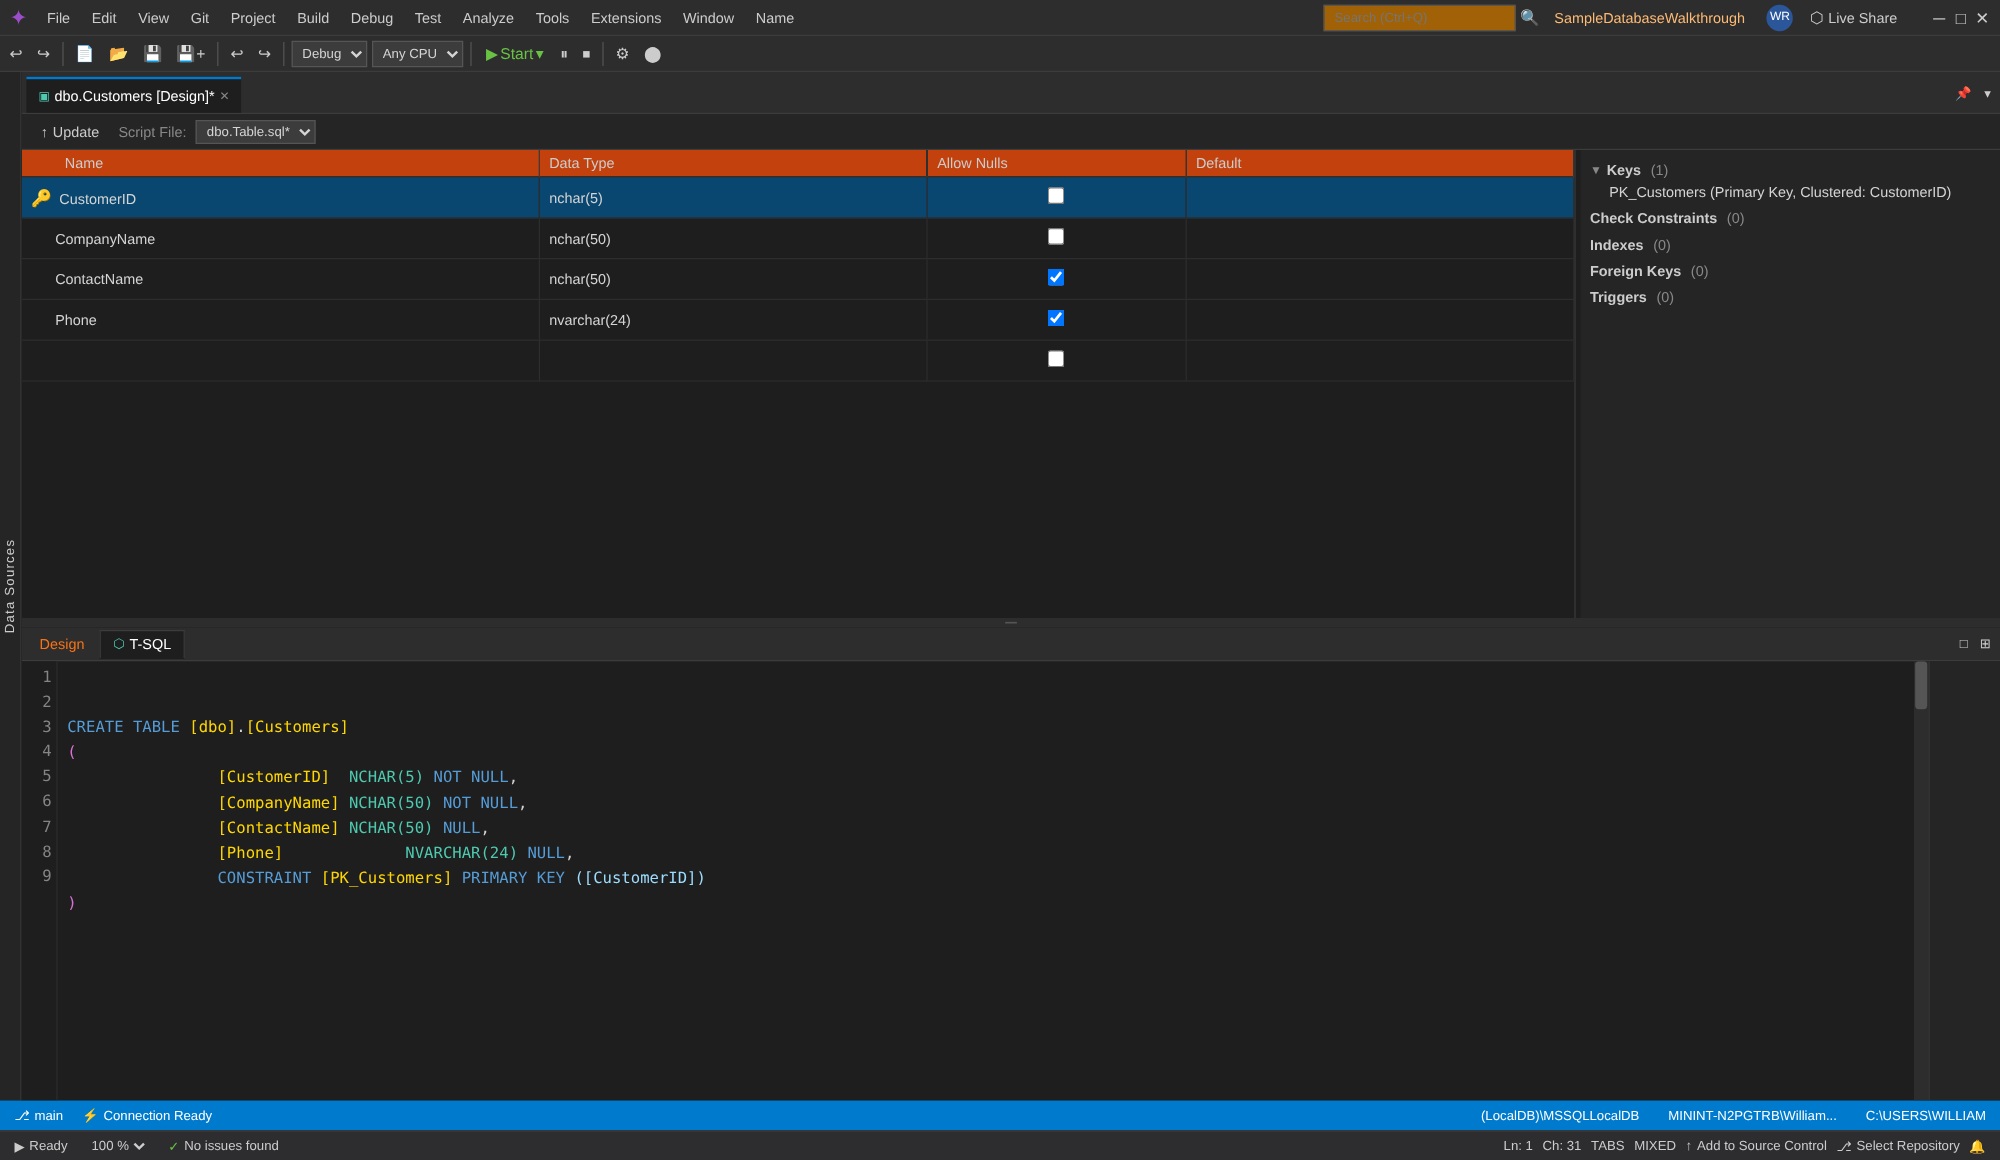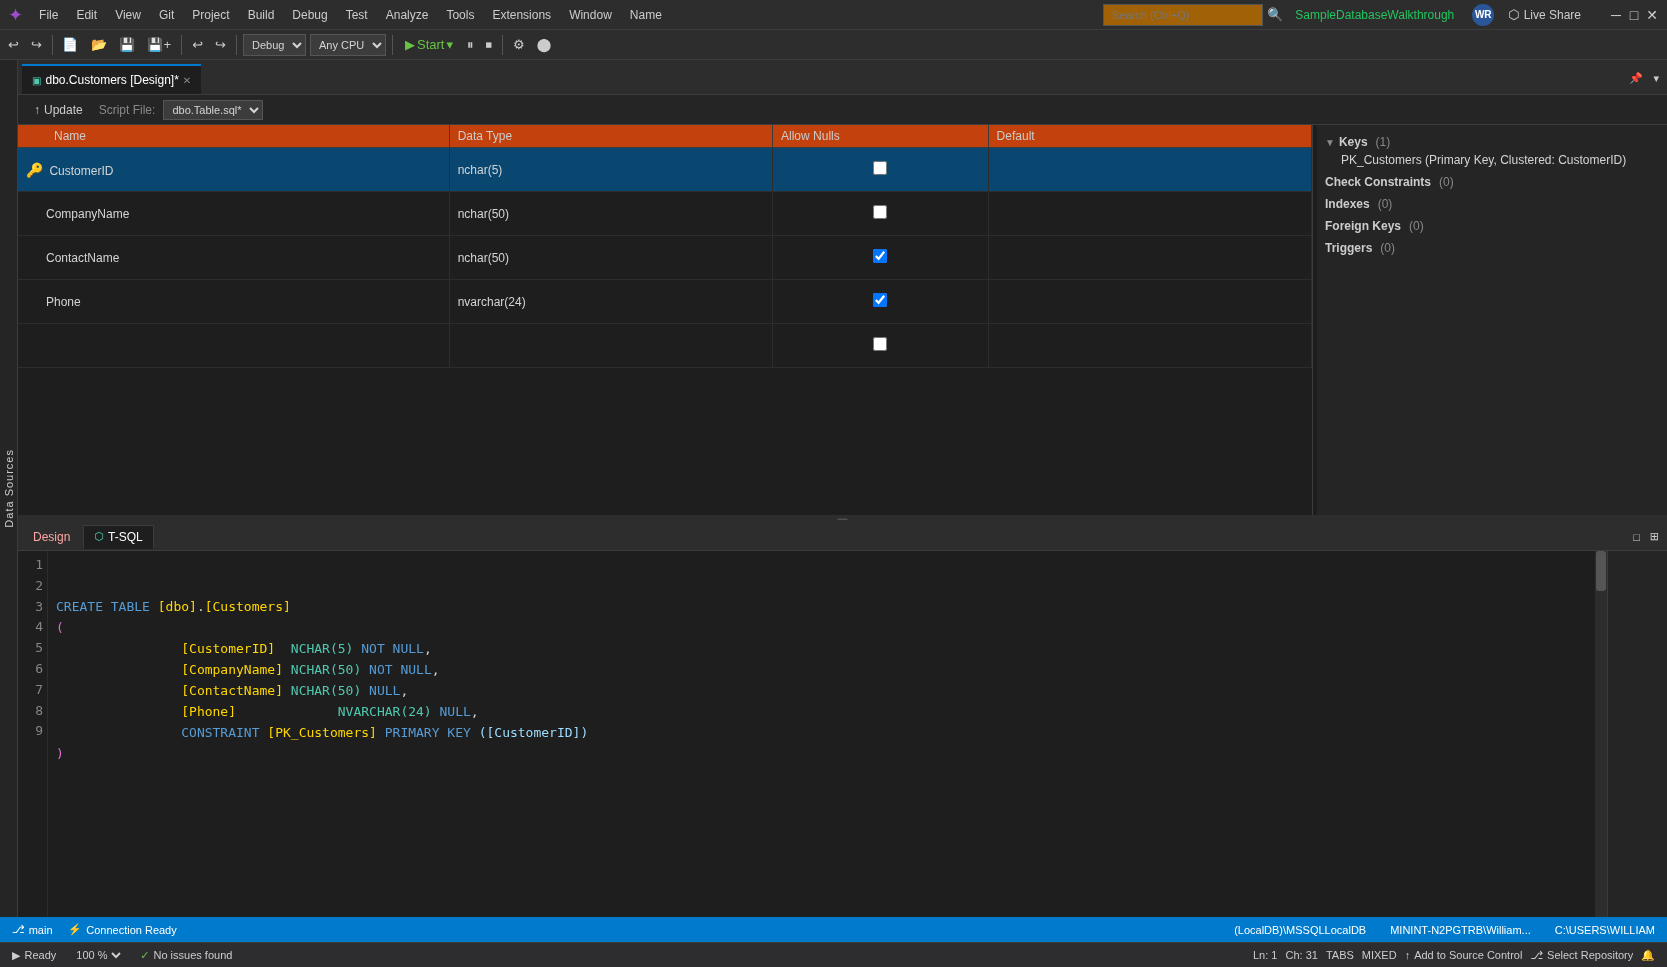--- a/index.html
+++ b/index.html
@@ -41,35 +41,35 @@
     #search-box {
       background: #a16207;
       border: 1px solid #555;
       color: #d4d4d4;
       padding: 2px 8px;
       width: 160px;
       font-size: 11px;
       height: 22px;
     }
     #title-text {
-      color: #22c55e;
+      color: #fdba74;
       font-size: 12px;
       margin: 0 12px;
     }
     #user-avatar {
       background: #2b579a;
       color: white;
       width: 22px;
       height: 22px;
       border-radius: 50%;
       display: flex;
       align-items: center;
       justify-content: center;
       font-size: 10px;
-      font-weight: bold;
+      font-weight: normal;
       margin: 0 6px;
     }
     .window-controls {
       display: flex;
       gap: 4px;
       margin-left: 8px;
     }
     .win-btn {
       width: 14px;
       height: 14px;
@@ -283,21 +283,21 @@
       font-size: 12px;
       position: sticky;
       top: 0;
     }
     .design-table td {
       padding: 4px 8px;
       border-bottom: 1px solid #2d2d2d;
       border-right: 1px solid #2d2d2d;
       font-size: 12px;
       color: #d4d4d4;
-      height: 44px;
+      height: 34px;
     }
     .design-table tr.selected td {
       background: #094771;
     }
     .checkbox-cell {
       text-align: center;
     }
     input[type="checkbox"] {
       width: 14px;
       height: 14px;
@@ -369,21 +369,21 @@
       align-items: center;
       padding: 0 4px;
       gap: 2px;
       border-bottom: 1px solid #3c3c3c;
       flex-shrink: 0;
     }
     .tsql-tab {
       padding: 2px 10px;
       cursor: pointer;
       font-size: 12px;
-      color: #fca5a5;
+      color: #f97316;
       height: 24px;
       display: flex;
       align-items: center;
       gap: 4px;
       border: 1px solid transparent;
     }
     .tsql-tab.active {
       background: #1e1e1e;
       color: #ffffff;
       border-color: #3c3c3c;

